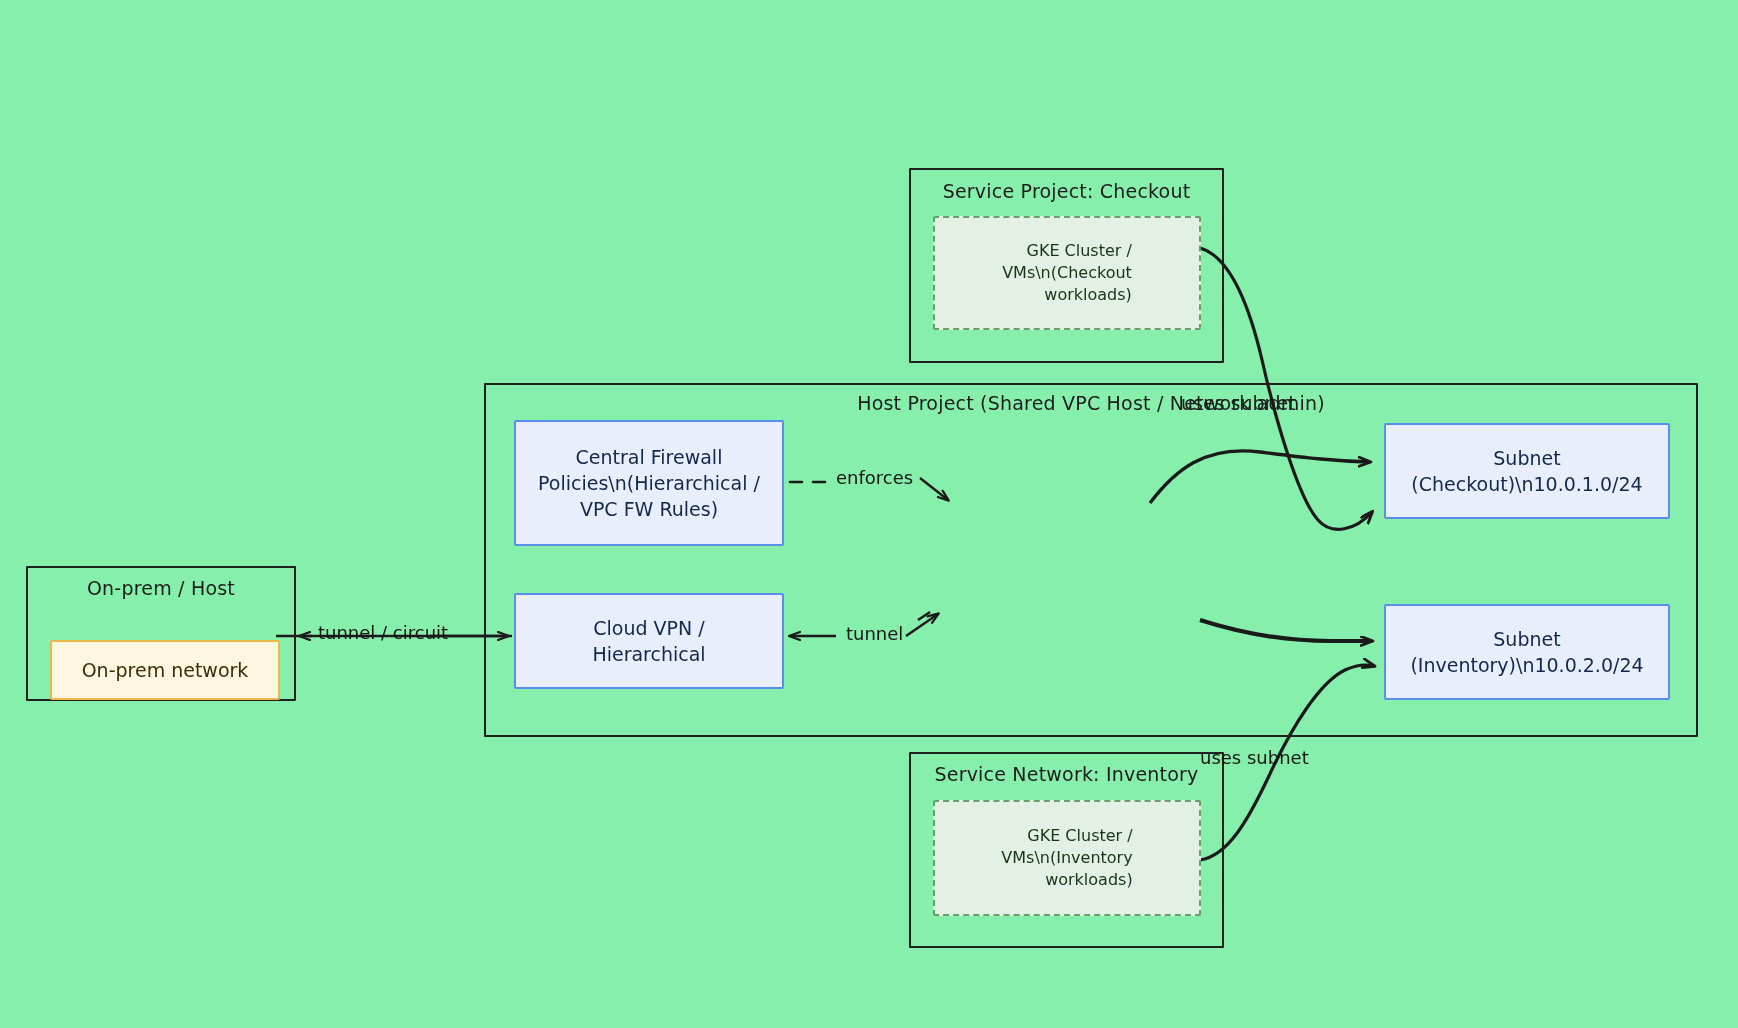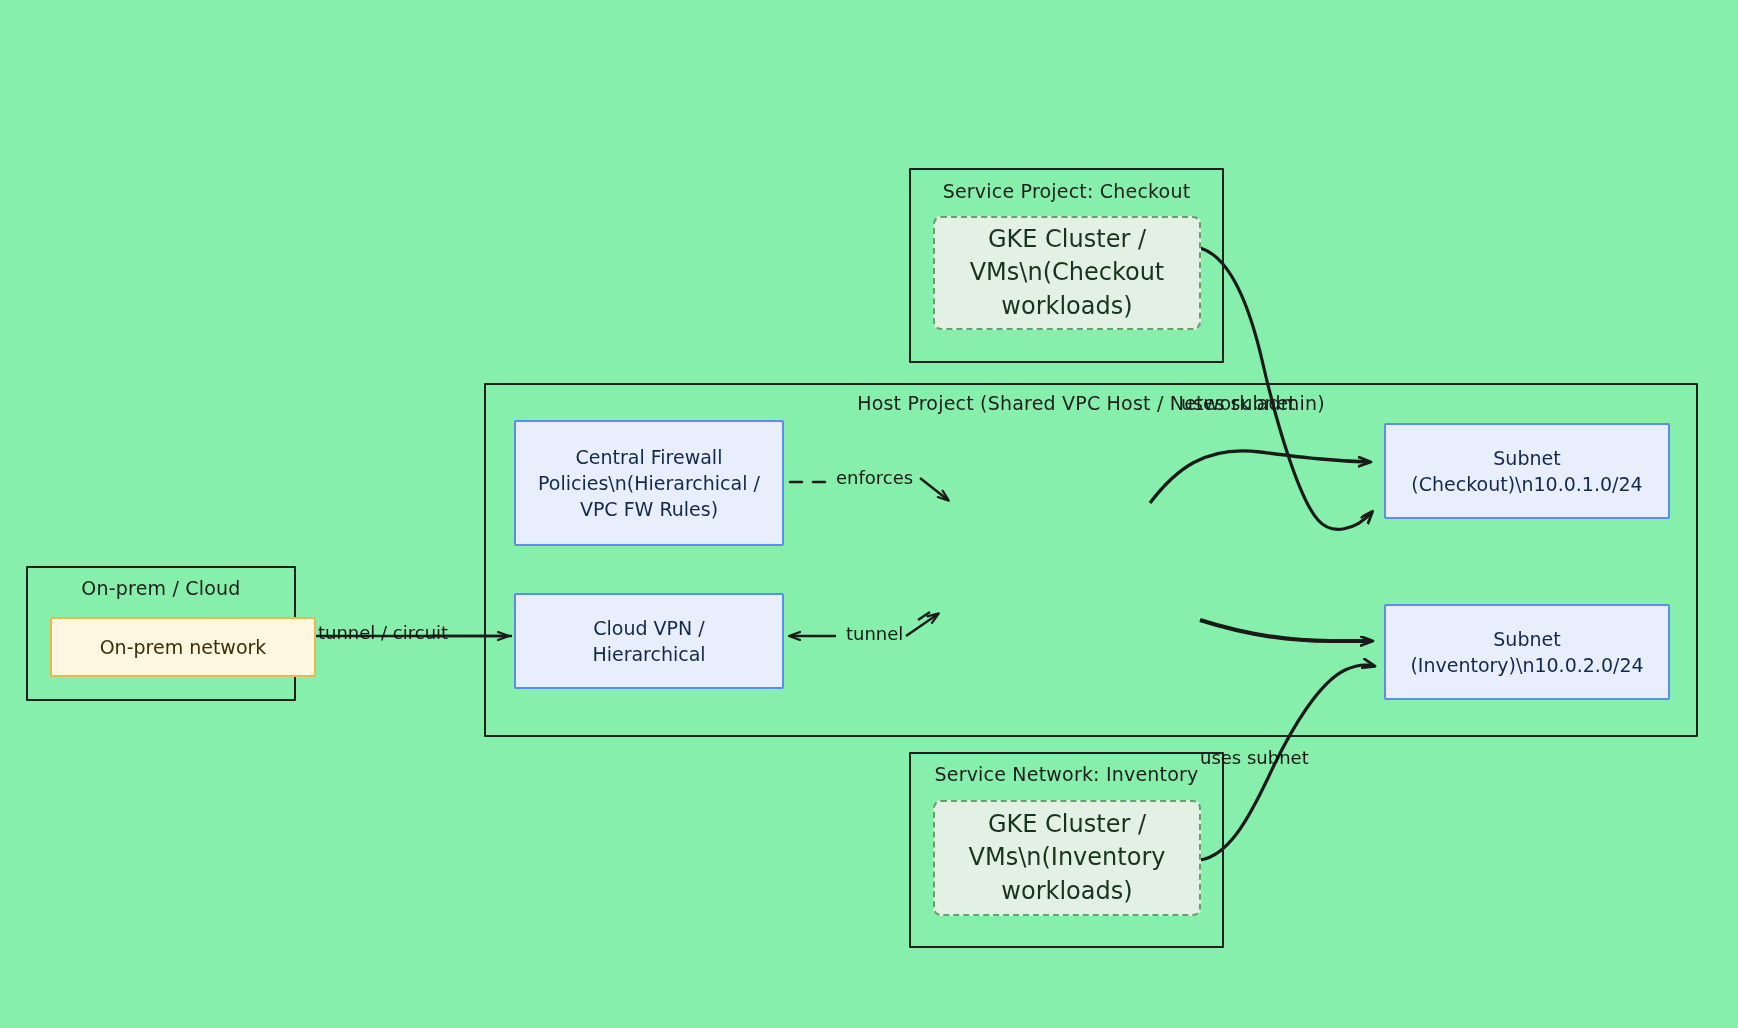--- a/index.html
+++ b/index.html
@@ -57,22 +57,23 @@
     border: 2px solid #5b8def;
     color: #12284c;
     font-size: 19px;
     border-radius: 2px;
   }
   
   .n-green {
     background: #e3f0e4;
     border: 2px dashed #66a06b;
     color: #16351a;
-    font-size: 24px;
-    border-radius: 8px;
+    font-size: 16px;
+    border-radius: 2px;
+    text-align: right;
   }
   
   .n-yellow {
     background: #fdf6e0;
     border: 2px solid #e8b councils;
     color: #3b2f06;
     font-size: 19px;
     border-radius: 2px;
   }
   .n-yellow {
@@ -143,21 +144,21 @@
     </g>
   </svg>
 
   <div class="frame" style="left:909px; top:168px; width:315px; height:195px;"></div>
   <div class="frame-title" style="left:909px; top:180px; width:315px;">Service Project: Checkout</div>
 
   <div class="frame" style="left:484px; top:383px; width:1214px; height:354px;"></div>
   <div class="frame-title" style="left:484px; top:392px; width:1214px;">Host Project (Shared VPC Host / Network admin)</div>
 
   <div class="frame" style="left:26px; top:566px; width:270px; height:135px;"></div>
-  <div class="frame-title" style="left:26px; top:577px; width:270px;">On-prem / Cloud</div>
+  <div class="frame-title" style="left:26px; top:577px; width:270px;">On-prem / Host</div>
 
   <div class="frame" style="left:909px; top:752px; width:315px; height:196px;"></div>
   <div class="frame-title" style="left:909px; top:763px; width:315px;">Service Network: Inventory</div>
 
   <div class="node n-green" style="left:933px; top:216px; width:268px; height:114px;">GKE Cluster /
 VMs\n(Checkout
 workloads)</div>
 
   <div class="node n-blue" style="left:514px; top:420px; width:270px; height:126px;">Central Firewall
 Policies\n(Hierarchical /
@@ -166,21 +167,21 @@
 
   <div class="node n-blue" style="left:1384px; top:423px; width:286px; height:96px;">Subnet
 (Checkout)\n10.0.1.0/24</div>
 
   <div class="node n-blue" style="left:514px; top:593px; width:270px; height:96px;">Cloud VPN /
 Hierarchical</div>
 
   <div class="node n-blue" style="left:1384px; top:604px; width:286px; height:96px;">Subnet
 (Inventory)\n10.0.2.0/24</div>
 
-  <div class="node n-yellow" style="left:50px; top:617px; width:266px; height:60px;">On-prem network</div>
+  <div class="node n-yellow" style="left:50px; top:640px; width:230px; height:60px;">On-prem network</div>
 
   <div class="node n-green" style="left:933px; top:800px; width:268px; height:116px;">GKE Cluster /
 VMs\n(Inventory
 workloads)</div>
 
   <div class="edge-label" style="left:318px; top:622px;">tunnel / circuit</div>
 
   <div class="edge-label" style="left:836px; top:467px;">enforces</div>
 
   <div class="edge-label" style="left:846px; top:623px;">tunnel</div>

